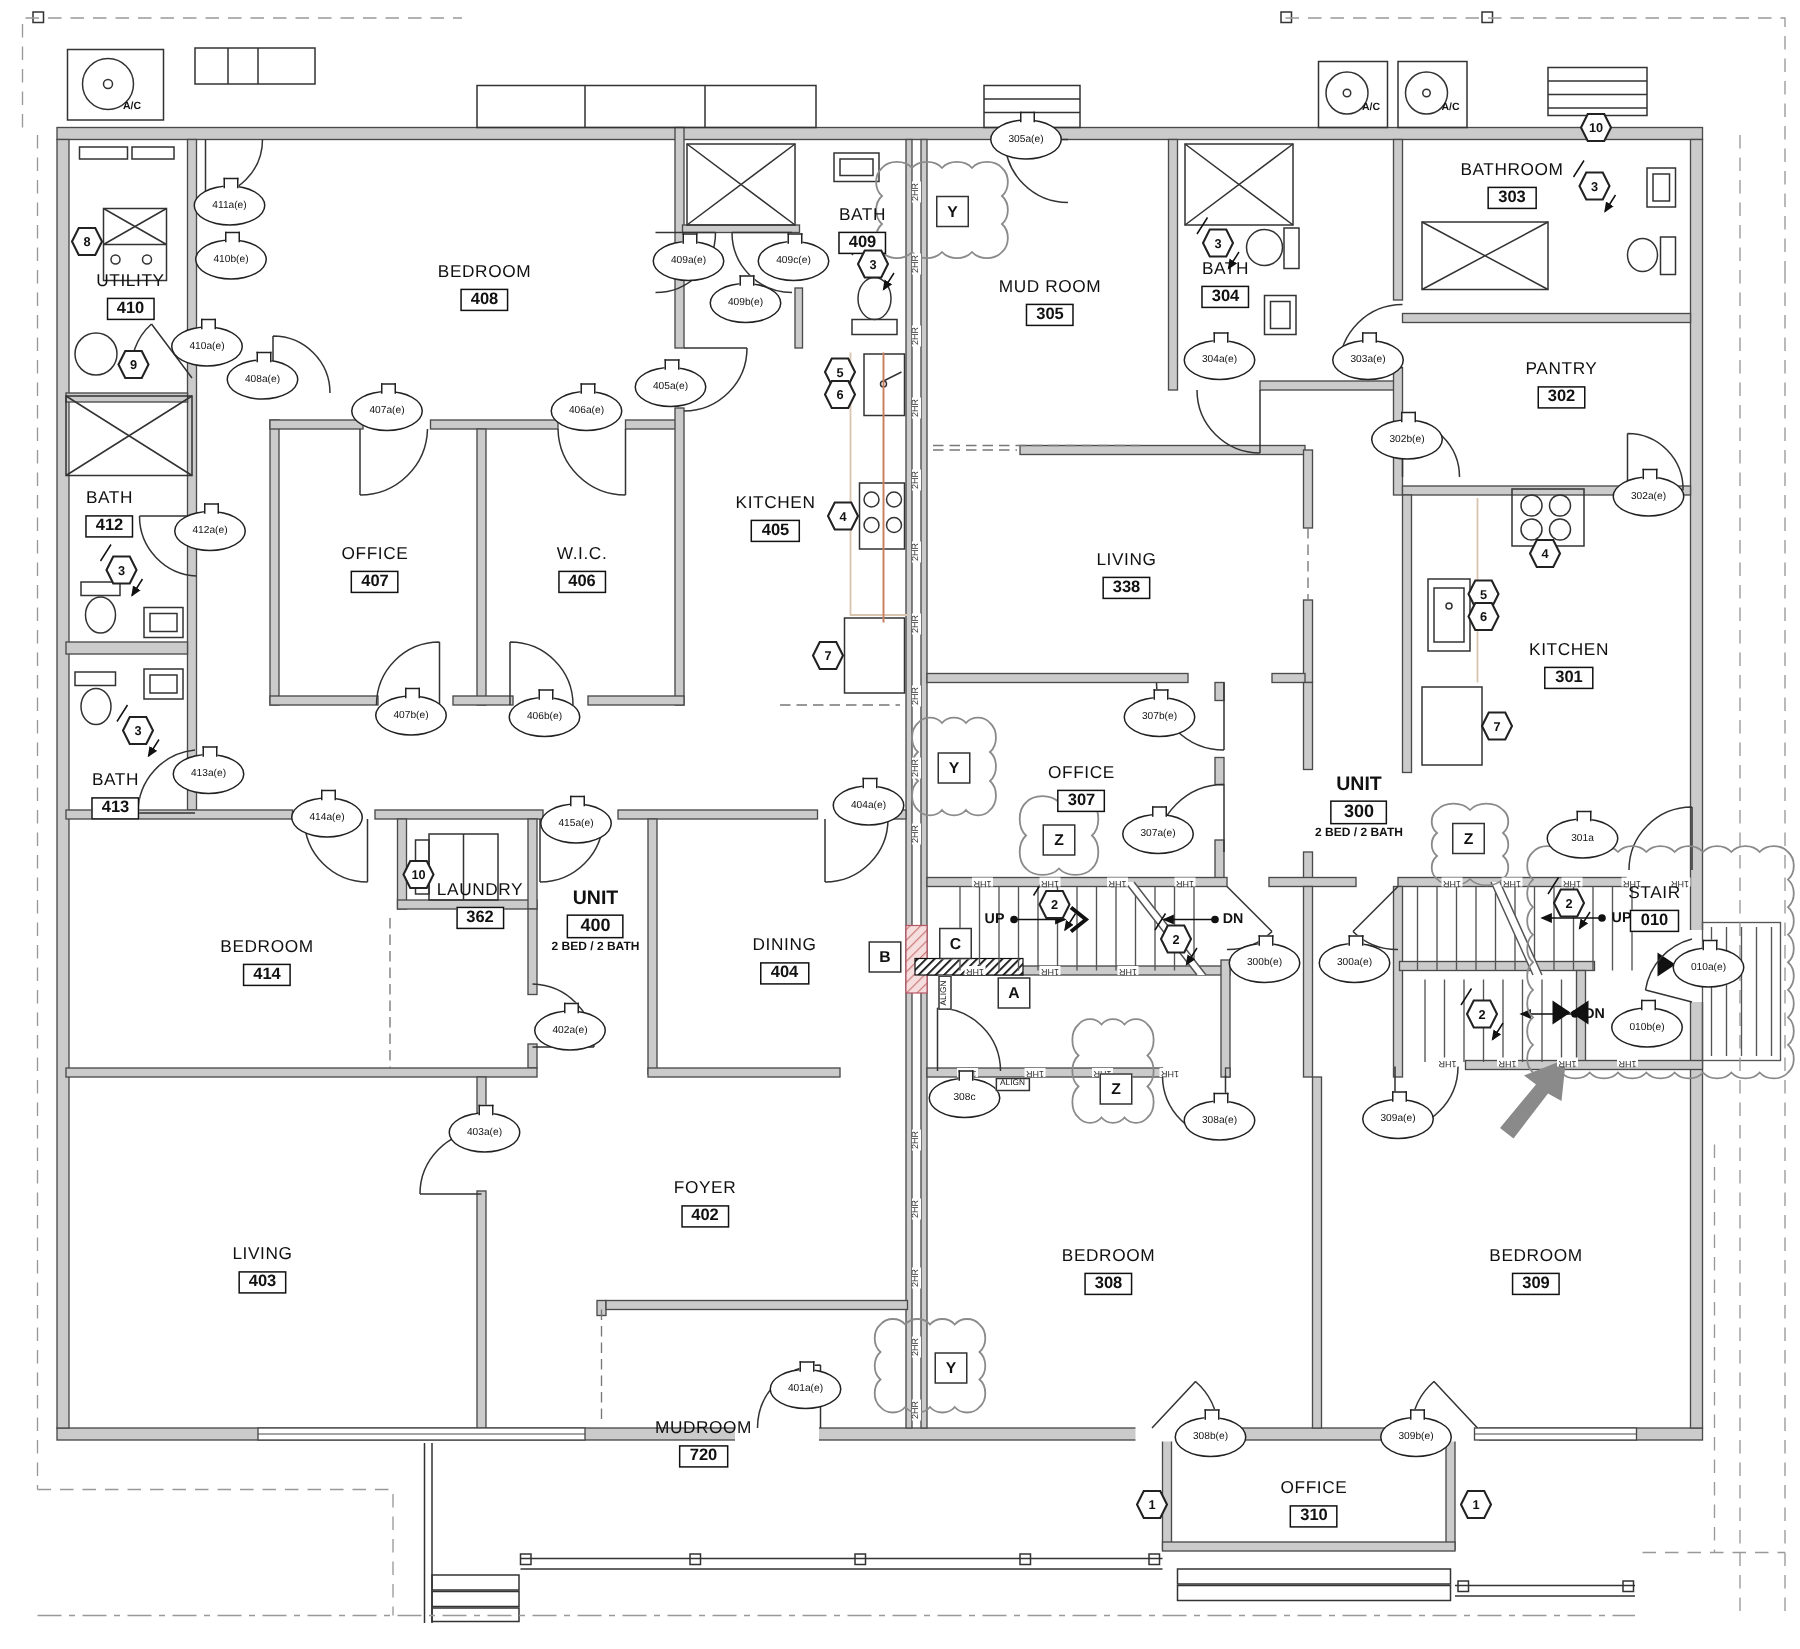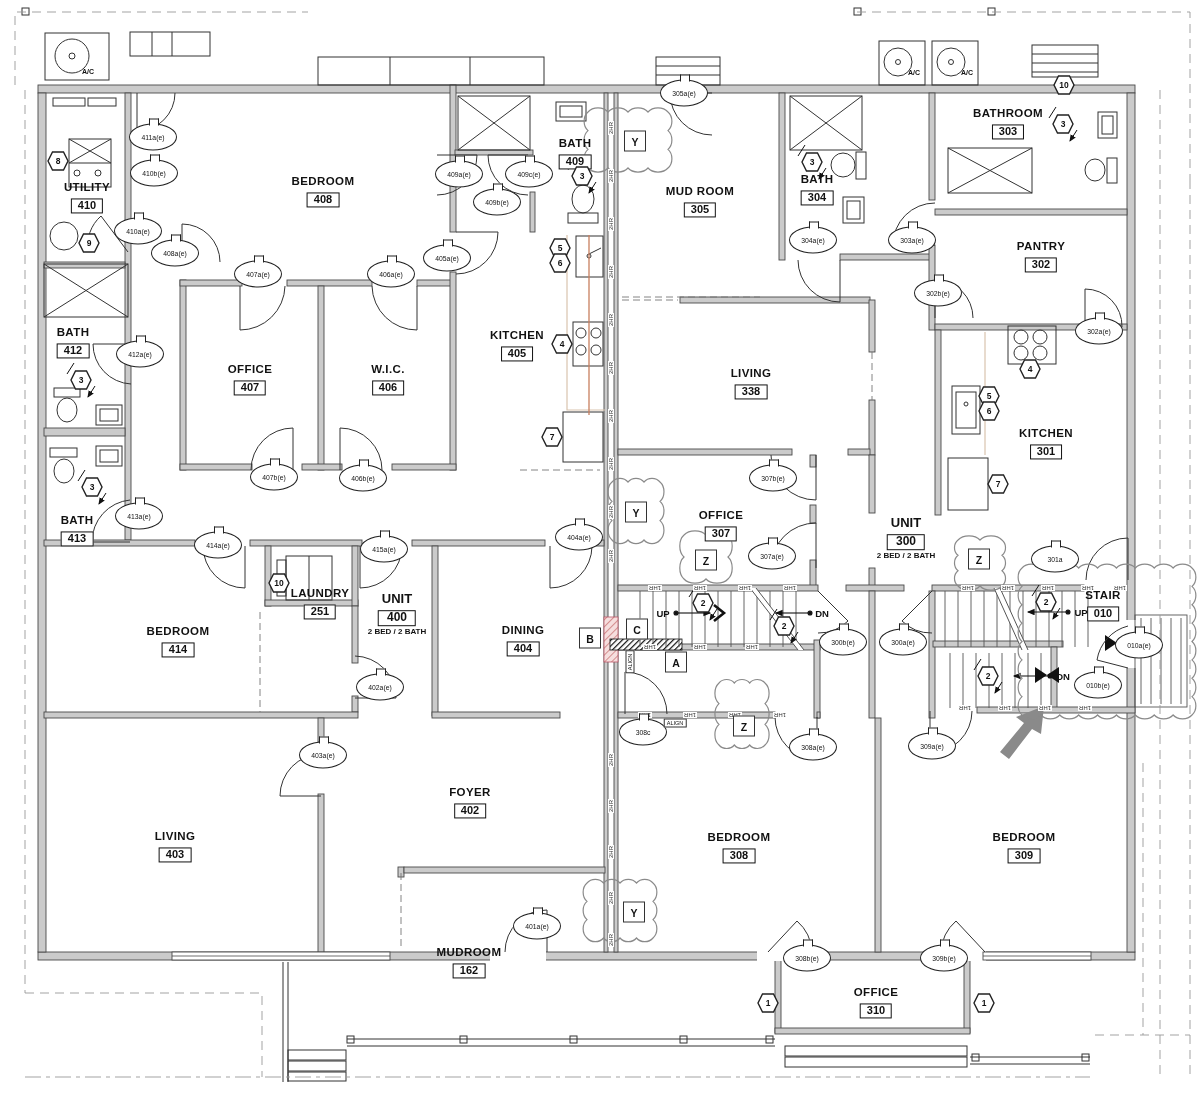--- a/index.html
+++ b/index.html
@@ -2,21 +2,21 @@
 <html><head>
 <meta charset="utf-8">
 <style>
   html,body{margin:0;padding:0;background:#fff;}
   #plan{position:relative;width:1200px;height:1099px;background:#fff;overflow:hidden;
         font-family:"Liberation Sans", sans-serif;}
   #drawing{position:absolute;left:0;top:0;}
   #labels{position:absolute;left:0;top:0;width:1200px;height:1099px;}
   #labels > div{position:absolute;}
   .room{transform:translate(-50%,-46%);text-align:center;color:#111;white-space:nowrap;z-index:4;}
-  .room .nm{font-weight:bold;font-size:11.5px;letter-spacing:.4px;margin-top:16px;}
+  .room .nm{font-weight:normal;font-size:11.5px;letter-spacing:.4px;margin-top:16px;}
   .room .num{display:inline-block;border:1.6px solid #111;padding:0px 6px 1px 6px;
              font-weight:bold;font-size:11px;line-height:12px;background:#fff;margin-top:1px;}
   .unit{transform:translate(-50%,-40%);text-align:center;color:#111;white-space:nowrap;z-index:4;}
   .unit .nm{font-weight:bold;font-size:13px;}
   .unit .num{display:inline-block;border:1.7px solid #111;padding:0 8px 1px 8px;
              font-weight:bold;font-size:12px;line-height:13px;background:#fff;margin-top:1px;}
   .unit .sub{font-size:8px;font-weight:bold;margin-top:1px;}
   .tag{transform:translate(-50%,-50%);width:46px;height:25px;border:1.2px solid #222;
        border-radius:50%;background:#fff;display:flex;align-items:center;justify-content:center;
        font-size:6.8px;color:#111;z-index:5;}
@@ -360,29 +360,29 @@
       <div class="room" style="left: 1008px; top: 120px;"><span class="nm">BATHROOM</span><br><span class="num">303</span></div>
       <div class="room" style="left: 1041px; top: 253px;"><span class="nm">PANTRY</span><br><span class="num">302</span></div>
       <div class="room" style="left: 73px; top: 339px;"><span class="nm">BATH</span><br><span class="num">412</span></div>
       <div class="room" style="left: 250px; top: 376px;"><span class="nm">OFFICE</span><br><span class="num">407</span></div>
       <div class="room" style="left: 388px; top: 376px;"><span class="nm">W.I.C.</span><br><span class="num">406</span></div>
       <div class="room" style="left: 517px; top: 342px;"><span class="nm">KITCHEN</span><br><span class="num">405</span></div>
       <div class="room" style="left: 751px; top: 380px;"><span class="nm">LIVING</span><br><span class="num">338</span></div>
       <div class="room" style="left: 1046px; top: 440px;"><span class="nm">KITCHEN</span><br><span class="num">301</span></div>
       <div class="room" style="left: 77px; top: 527px;"><span class="nm">BATH</span><br><span class="num">413</span></div>
       <div class="room" style="left: 721px; top: 522px;"><span class="nm">OFFICE</span><br><span class="num">307</span></div>
-      <div class="room" style="left: 320px; top: 600px;"><span class="nm">LAUNDRY</span><br><span class="num">251</span></div>
+      <div class="room" style="left: 320px; top: 600px;"><span class="nm">LAUNDRY</span><br><span class="num">362</span></div>
       <div class="room" style="left: 178px; top: 638px;"><span class="nm">BEDROOM</span><br><span class="num">414</span></div>
       <div class="room" style="left: 523px; top: 637px;"><span class="nm">DINING</span><br><span class="num">404</span></div>
       <div class="room" style="left: 1103px; top: 602px;"><span class="nm">STAIR</span><br><span class="num">010</span></div>
       <div class="room" style="left: 175px; top: 843px;"><span class="nm">LIVING</span><br><span class="num">403</span></div>
       <div class="room" style="left: 470px; top: 799px;"><span class="nm">FOYER</span><br><span class="num">402</span></div>
       <div class="room" style="left: 739px; top: 844px;"><span class="nm">BEDROOM</span><br><span class="num">308</span></div>
       <div class="room" style="left: 1024px; top: 844px;"><span class="nm">BEDROOM</span><br><span class="num">309</span></div>
-      <div class="room" style="left: 469px; top: 959px;"><span class="nm">MUDROOM</span><br><span class="num">162</span></div>
+      <div class="room" style="left: 469px; top: 959px;"><span class="nm">MUDROOM</span><br><span class="num">720</span></div>
       <div class="room" style="left: 876px; top: 999px;"><span class="nm">OFFICE</span><br><span class="num">310</span></div>
       <div class="unit" style="left: 397px; top: 608px;"><span class="nm">UNIT</span><br><span class="num">400</span><div class="sub">2 BED / 2 BATH</div></div>
       <div class="unit" style="left: 906px; top: 532px;"><span class="nm">UNIT</span><br><span class="num">300</span><div class="sub">2 BED / 2 BATH</div></div>
       <div class="tag" style="left: 153px; top: 137px;">
         <span class="t">411a(e)</span>
       </div>
       <div class="tag" style="left: 154px; top: 173px;">
         <span class="t">410b(e)</span>
       </div>
       <div class="tag" style="left: 138px; top: 231px;">

